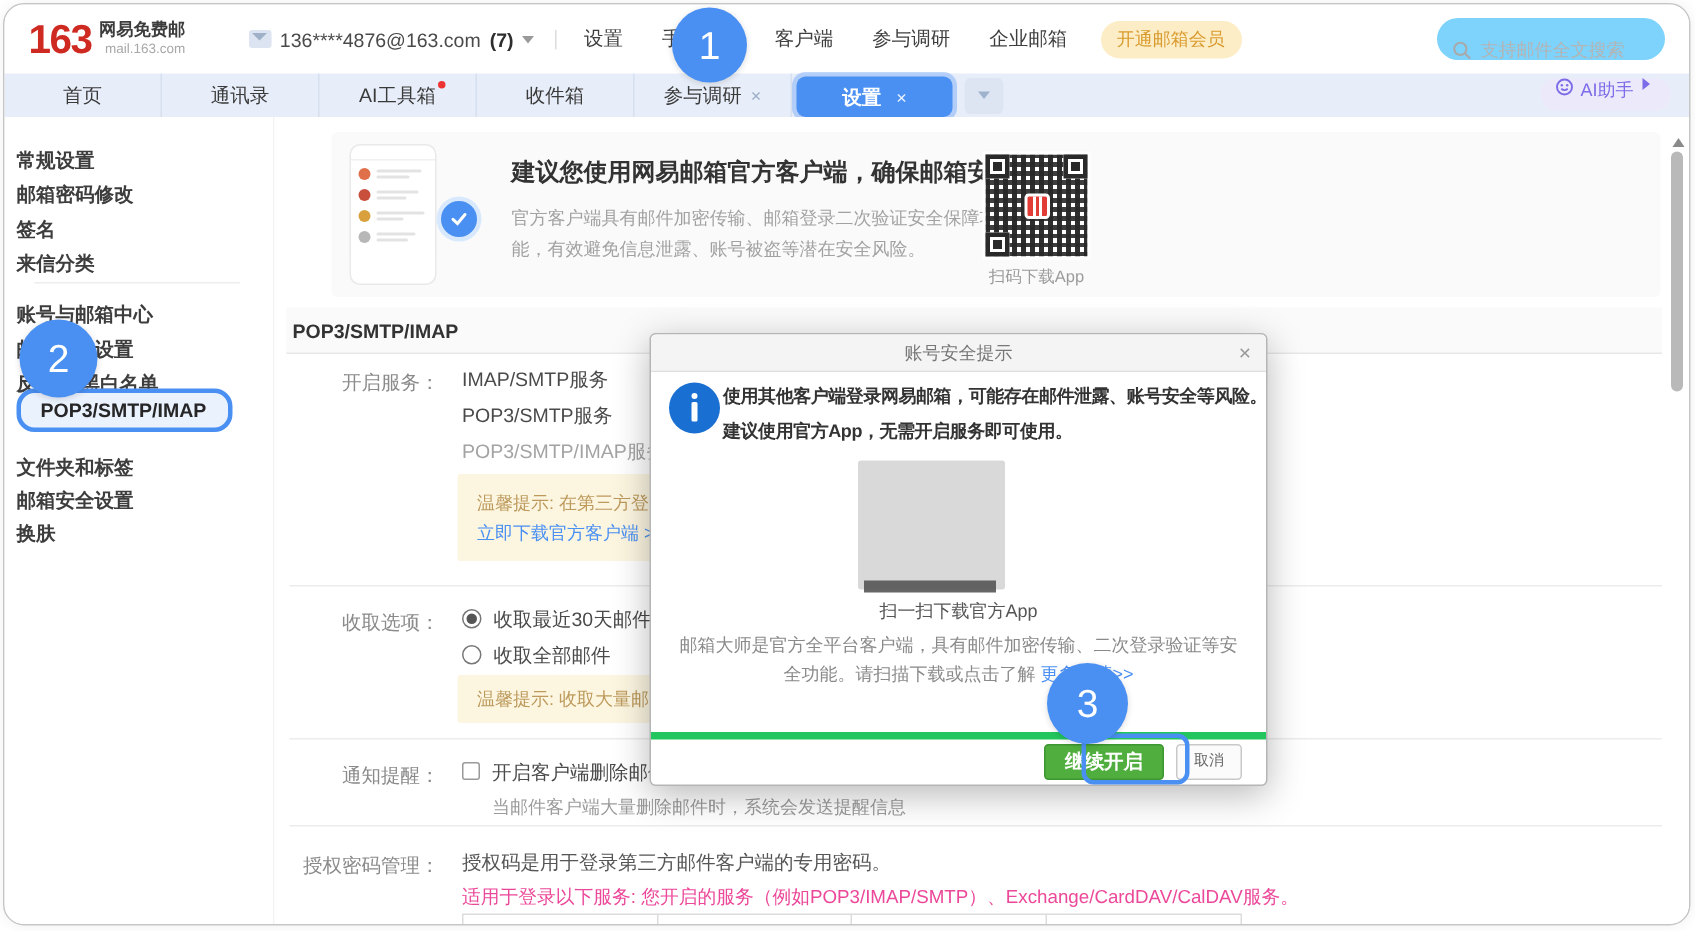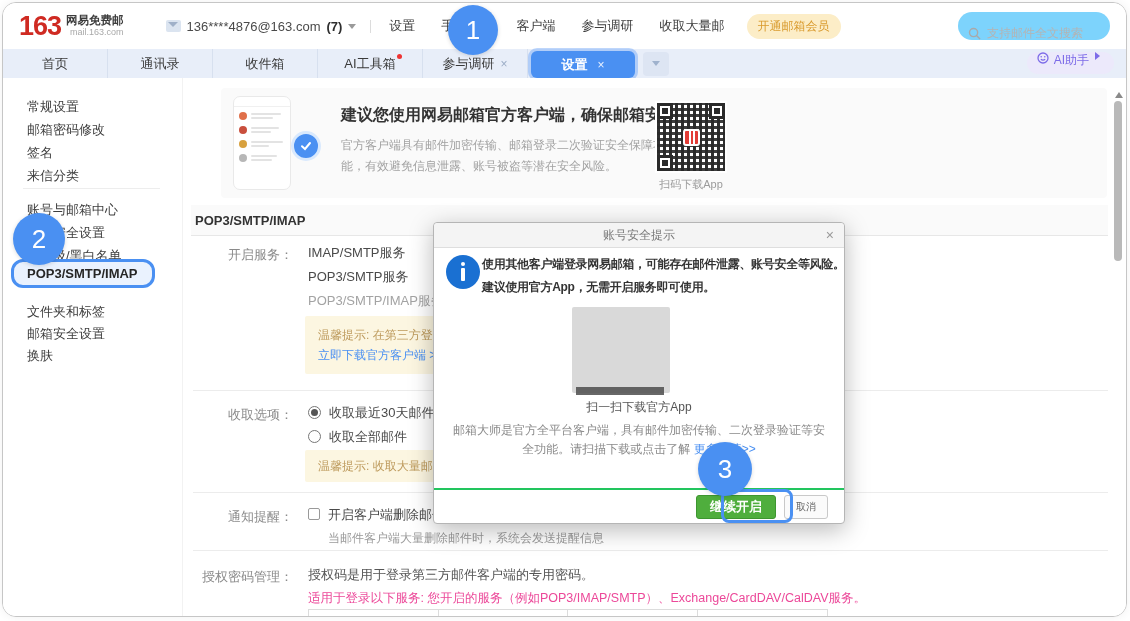--- a/index.html
+++ b/index.html
@@ -49,21 +49,21 @@
   .tab-drop { width:26px; height:24px; margin-left:6px; background:#dde5f3; border-radius:4px;
               display:flex; align-items:center; justify-content:center; cursor:pointer; }
   .tab-drop i { width:0; height:0; border:4px solid transparent; border-top:5px solid #9fb2cd; margin-top:4px; }
   .ai-pill { position:absolute; right:12px; top:3px; height:22px; border-radius:11px; background:#ece9fb;
              color:#7d6ce8; font-size:12px; display:flex; align-items:flex-start; gap:5px; padding:0 10px; cursor:pointer; }
   .ai-arrow { width:0; height:0; border:4px solid transparent; border-left:5px solid #7d6ce8; margin-left:1px; }
 
   
   .sidebar { position:absolute; left:0; top:75px; width:180px; bottom:0; background:#fff;
              border-right:1px solid #f2f2f2; }
-  .side-item { position:absolute; left:24px; font-size:13px; color:#3d3d3d; cursor:pointer; white-space:nowrap; }
+  .side-item { position:absolute; left:8px; font-size:13px; color:#3d3d3d; cursor:pointer; white-space:nowrap;font-weight:bold; }
   .side-divider { position:absolute; left:20px; right:22px; top:110px; height:1px; background:#ededed; }
   .side-active { position:absolute; left:8px; top:181px; width:144px; height:29px;
                  border:3px solid #4a90f2; border-radius:12px; background:#eaf2fe;
                  display:flex; align-items:center; padding-left:13px; font-size:13px; font-weight:bold;
                  color:#262626; cursor:pointer; white-space:nowrap; }
 
   
   .main { position:absolute; left:180px; top:75px; right:0; bottom:0; background:#fff; }
 
   .banner { position:absolute; left:38px; top:10px; width:886px; height:110px; background:#fafafa; border-radius:4px; }
@@ -130,21 +130,21 @@
   .info-icon i { position:absolute; left:15px; top:7px; width:4px; height:4px; background:#fff; border-radius:50%; }
   .info-icon b { position:absolute; left:15px; top:13px; width:4px; height:13px; background:#fff; border-radius:1px; }
   .dlg-msg { position:absolute; left:48px; top:30px; font-size:12px; font-weight:bold; color:#333;
              line-height:23px; letter-spacing:-.3px; white-space:nowrap; }
   .qr-ph { position:absolute; left:138px; top:84px; width:98px; height:86px; background:#d9d9d9; border-radius:2px; }
   .qr-ph .smudge { position:absolute; left:4px; bottom:-2px; width:88px; height:8px; background:#4c4c4c; opacity:.85; }
   .dlg-qr-caption { position:absolute; left:0; top:176px; width:100%; text-align:center; font-size:12px; color:#555; }
   .dlg-desc { position:absolute; left:0; top:198px; width:100%; text-align:center; font-size:12px;
               color:#8a8a8a; line-height:19px; }
   .dlg-link { color:#4a90f2; cursor:pointer; }
-  .dlg-footer { position:absolute; left:0; bottom:0; width:100%; height:35px; border-top:2px solid #22c55e;
+  .dlg-footer { position:absolute; left:0; bottom:0; width:100%; height:35px; border-top:5px solid #22c55e;
                 display:flex; align-items:center; justify-content:flex-end; gap:8px; padding-right:16px; }
   .btn-green { height:24px; padding:0 13px; background:#4fae3d; border:1px solid #3d9630; border-radius:3px;
                color:#fff; font-size:13px; font-weight:bold; line-height:22px; cursor:pointer; }
   .btn-plain { height:24px; padding:0 11px; background:#fbfbfb; border:1px solid #c9c9c9; border-radius:3px;
                color:#666; font-size:10px; line-height:22px; cursor:pointer; }
 
   
   .anno { position:absolute; border-radius:50%; background:#4a90f2; color:#fff; display:flex;
           align-items:center; justify-content:center; font-size:26px; z-index:50;
           box-shadow:0 1px 4px rgba(0,0,0,.15); }
@@ -173,37 +173,37 @@
         <span>136****4876@163.com</span>
         <span class="unread">(7)</span>
         <span class="chev-down"></span>
       </div>
       <span class="tb-divider"></span>
       <div class="menu">
         <span>设置</span>
         <span>手机App</span>
         <span>客户端</span>
         <span>参与调研</span>
-        <span>收取大量邮</span>
+        <span>企业邮箱</span>
       </div>
       <span class="vip-badge">开通邮箱会员</span>
       <div class="search">
         <svg width="13" height="13" viewBox="0 0 14 14">
           <circle cx="6" cy="6" r="4.4" fill="none" stroke="#a9a9a9" stroke-width="1.5"></circle>
           <line x1="9.4" y1="9.4" x2="13" y2="13" stroke="#a9a9a9" stroke-width="1.5"></line>
         </svg>
         <input placeholder="支持邮件全文搜索" style="">
       </div>
     </div>
 
     <div class="tabbar">
       <div class="tab"><span>首页</span></div>
       <div class="tab"><span>通讯录</span></div>
+      <div class="tab"><span>AI工具箱</span><span class="red-dot"></span></div>
       <div class="tab"><span>收件箱</span></div>
-      <div class="tab"><span>AI工具箱</span><span class="red-dot"></span></div>
       <div class="tab"><span>参与调研</span><span class="tab-x">×</span></div>
       <div class="tab-active"><span>设置</span><span class="tab-x">×</span></div>
       <div class="tab-drop">
           <i></i>
         </div>
       <div class="ai-pill">
         <svg width="12" height="12" viewBox="0 0 12 12">
           <circle cx="6" cy="6" r="5" fill="none" stroke="#7d6ce8" stroke-width="1.3"></circle>
           <circle cx="4.2" cy="4.8" r="0.8" fill="#7d6ce8"></circle>
             <circle cx="7.8" cy="4.8" r="0.8" fill="#7d6ce8"></circle>

